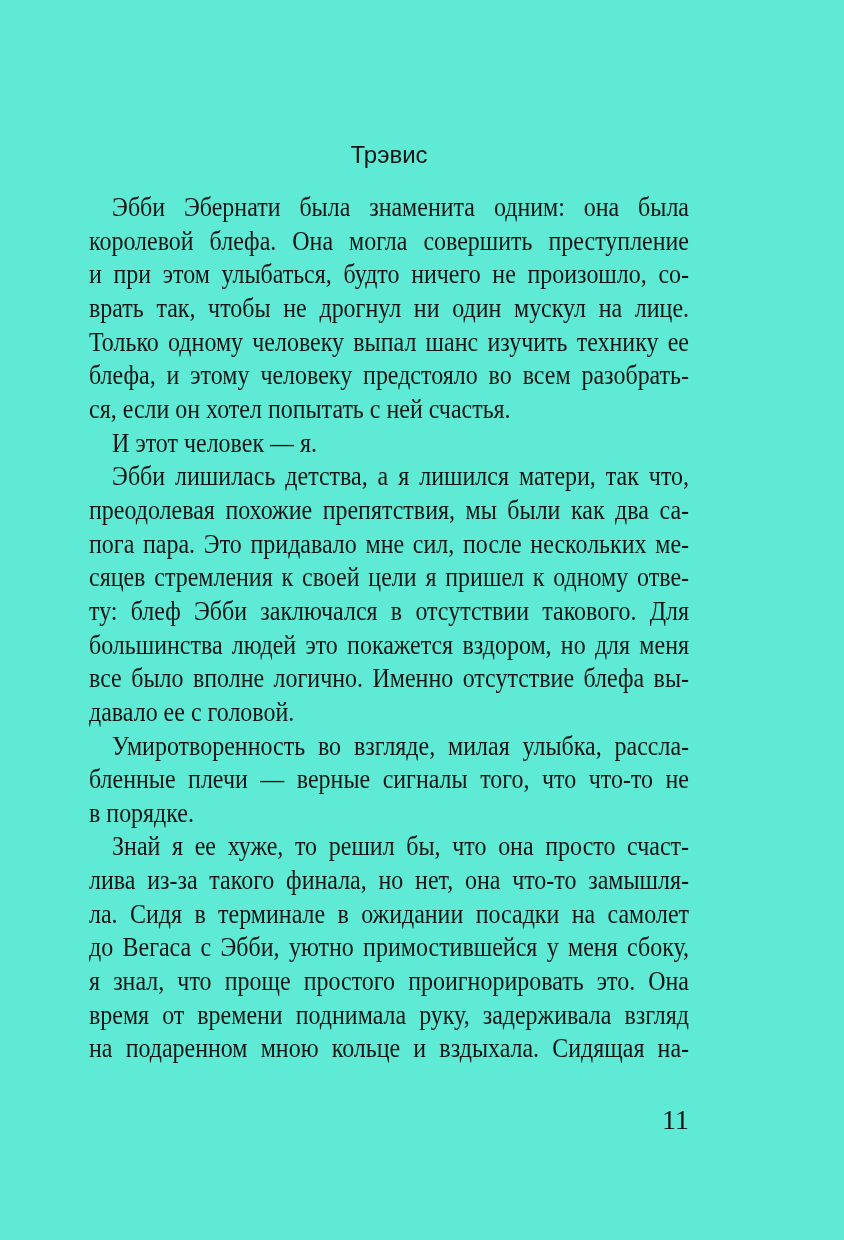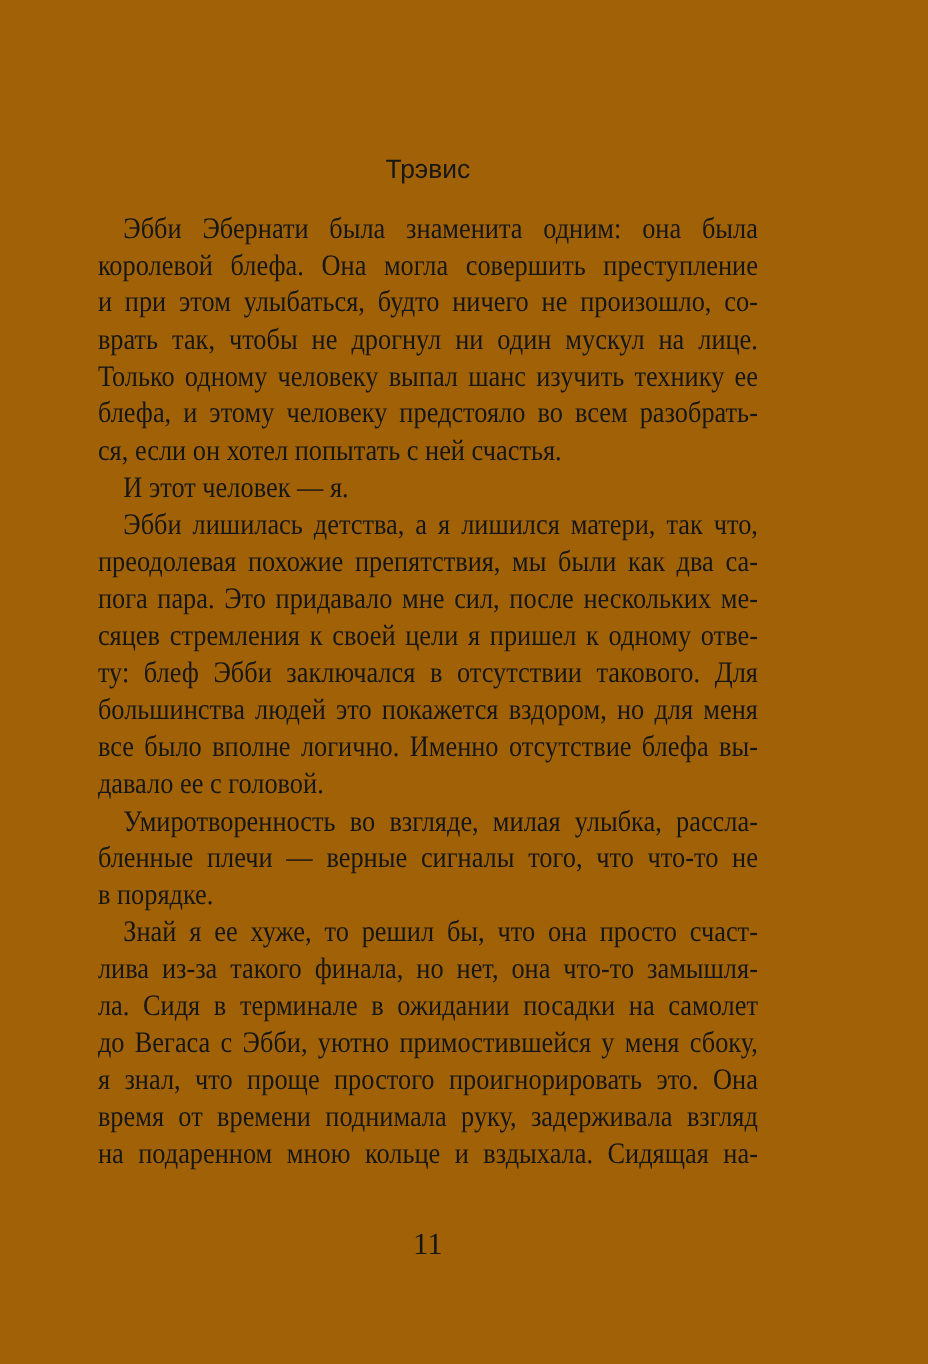--- a/index.html
+++ b/index.html
@@ -4,21 +4,21 @@
 <style>
   html, body {
     margin: 0;
     padding: 0;
     background: #ffffff;
   }
   .page {
     position: relative;
     width: 844px;
     height: 1240px;
-    background: #a16207;
+    background: #5eead4;
     overflow: hidden;
     font-family: "Liberation Serif", "DejaVu Serif", serif;
     color: #161616;
   }
   .chapter-title {
     position: absolute;
     left: 89px;
     top: 142px;
     width: 600px;
     margin: 0;
@@ -51,25 +51,24 @@
     text-indent: 26px;
   }
   .line.last {
     text-align-last: left;
   }
   .folio {
     position: absolute;
     left: 89px;
     top: 1106px;
     width: 600px;
-    text-align: center;
+    text-align: right;
     font-size: 28px;
     line-height: 28px;
     color: #161616;
-    margin-top: 12px;
   }
 </style>
 </head>
 <body>
 
 <div class="page">
   <h1 class="chapter-title">Трэвис</h1>
 
   <div class="text-column">
       <div class="line first">Эбби Эбернати была знаменита одним: она была</div>

